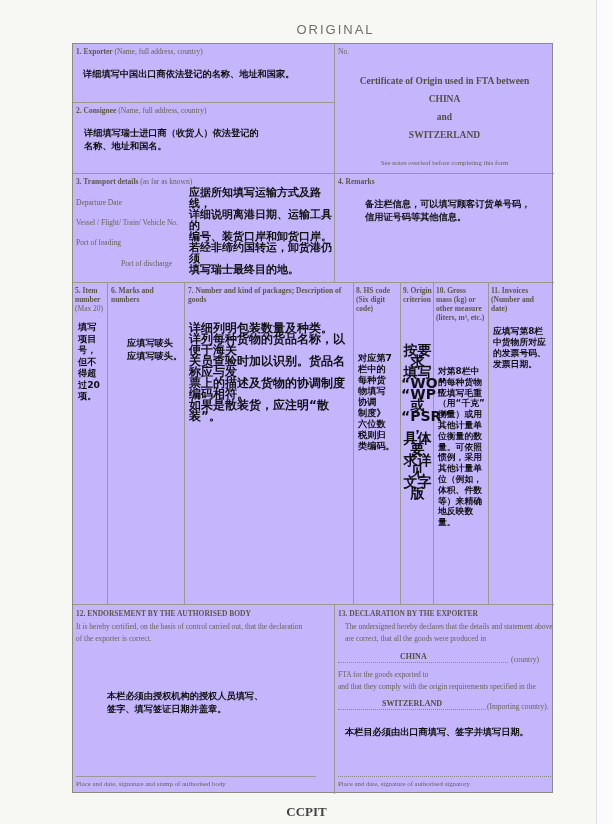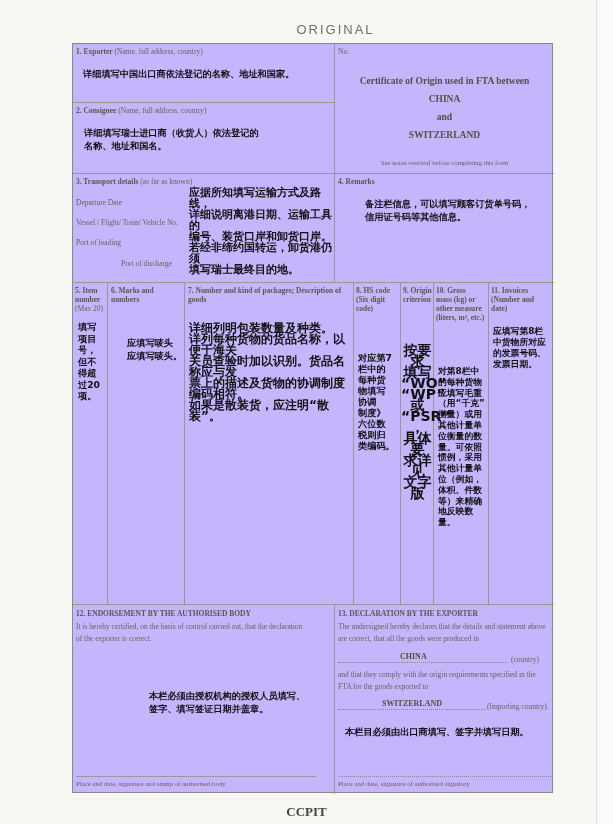--- a/index.html
+++ b/index.html
@@ -178,41 +178,41 @@
       <div>发票日期。</div>
     </div>
   </div>
 
   <div class="cell" style="left:0;top:561px;width:262px;height:189px;border-right-width:1px;">
     <div class="lbl" style="position:absolute;left:3px;top:4px;"><b>12. ENDORSEMENT BY THE AUTHORISED BODY</b></div>
     <div class="lbl" style="position:absolute;left:3px;top:16px;line-height:12px;">
       <div>It is hereby certified, on the basis of control carried out, that the declaration</div>
       <div>of the exporter is correct.</div>
     </div>
-    <div class="cn" style="position:absolute;left:34px;top:84px;line-height:13px;margin-left:42px;">
+    <div class="cn" style="position:absolute;left:34px;top:84px;line-height:13px;">
       <div>本栏必须由授权机构的授权人员填写、</div>
       <div>签字、填写签证日期并盖章。</div>
     </div>
     <div style="position:absolute;left:3px;top:171px;width:240px;border-top:1px solid #999;"></div>
     <div class="small" style="position:absolute;left:3px;top:175px;">Place and date, signature and stamp of authorised body</div>
   </div>
 
   <div class="cell" style="left:262px;top:561px;width:219px;height:189px;">
     <div class="lbl" style="position:absolute;left:3px;top:4px;"><b>13. DECLARATION BY THE EXPORTER</b></div>
-    <div class="lbl" style="position:absolute;left:3px;top:16px;line-height:12px;">
+    <div class="lbl" style="position:absolute;left:10px;top:16px;line-height:12px;">
       <div>The undersigned hereby declares that the details and statement above</div>
       <div>are correct, that all the goods were produced in</div>
     </div>
     <div style="position:absolute;left:3px;top:47px;width:170px;height:10px;" class="dots">
       <span class="serif-b" style="position:absolute;left:62px;top:0;font-size:8px;">CHINA</span>
     </div>
     <div class="lbl" style="position:absolute;left:176px;top:50px;">(country)</div>
     <div class="lbl" style="position:absolute;left:3px;top:64px;line-height:12px;">
+      <div>FTA for the goods exported to</div>
       <div>and that they comply with the origin requirements specified in the</div>
-      <div>FTA for the goods exported to</div>
     </div>
     <div style="position:absolute;left:3px;top:94px;width:148px;height:10px;" class="dots">
       <span class="serif-b" style="position:absolute;left:44px;top:0;font-size:8px;">SWITZERLAND</span>
     </div>
     <div class="lbl" style="position:absolute;left:152px;top:97px;">(Importing country).</div>
     <div class="cn" style="position:absolute;left:10px;top:121px;">本栏目必须由出口商填写、签字并填写日期。</div>
     <div style="position:absolute;left:3px;top:171px;width:213px;border-top:1px dotted #888;"></div>
     <div class="small" style="position:absolute;left:3px;top:175px;">Place and date, signature of authorised signatory</div>
   </div>
 

